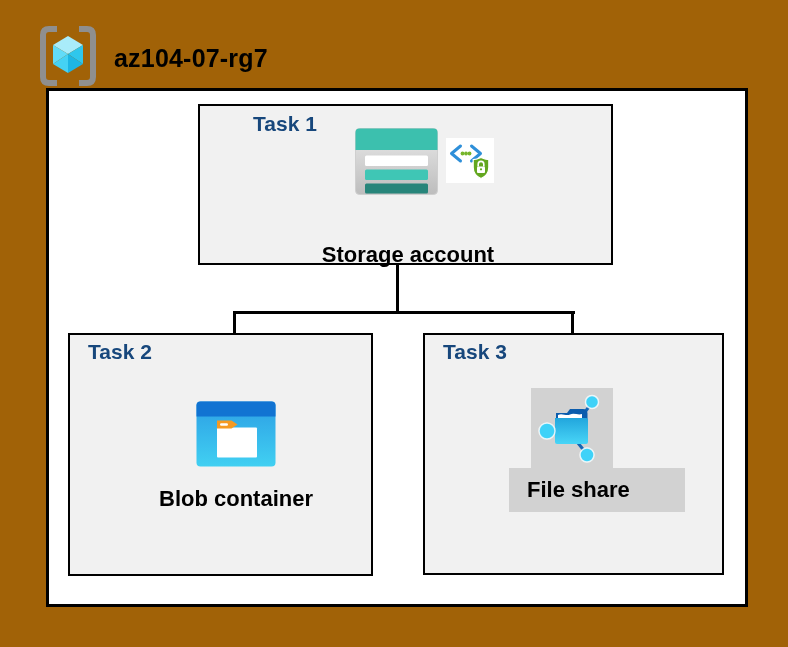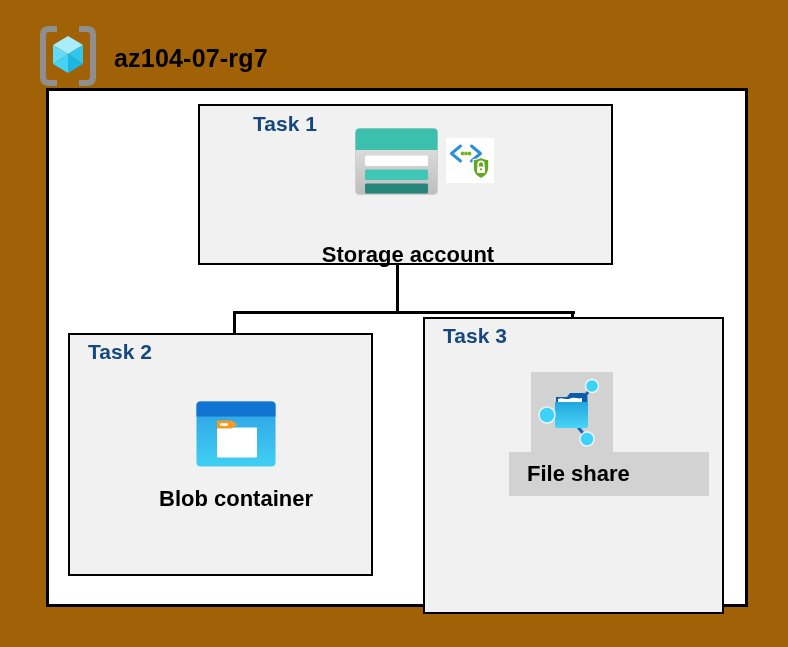--- a/index.html
+++ b/index.html
@@ -15,42 +15,42 @@
   }
   .outer-box{
     left:46px;top:88px;width:702px;height:519px;
     border:3px solid #000000;background:#ffffff;box-sizing:border-box;
   }
   .task-box{
     background:#f1f1f1;border:2px solid #000000;box-sizing:border-box;
   }
   .task1{left:198px;top:104px;width:415px;height:161px;}
   .task2{left:68px;top:333px;width:305px;height:243px;}
-  .task3{left:423px;top:317px;width:301px;height:297px;}
+  .task3{left:423px;top:333px;width:301px;height:242px;}
   .task-label{
     position:absolute;font-size:21px;font-weight:bold;color:#17477c;white-space:nowrap;
   }
   .task1 .task-label{left:32px;top:6px;margin-left:21px;}
   .task2 .task-label{left:18px;top:5px;}
   .task3 .task-label{left:18px;top:5px;}
   .resource-label{
     position:absolute;font-size:22px;font-weight:bold;color:#000000;
     white-space:nowrap;transform:translateX(-50%);
   }
   .task1 .resource-label{left:208px;top:96px;margin-top:40px;}
   .task2 .resource-label{left:166px;top:151px;text-align:center;}
   .icon-storage{position:absolute;left:155px;top:22px;width:83px;height:67px;}
   .icon-secure{position:absolute;left:246px;top:32px;width:48px;height:45px;}
   .icon-blob{position:absolute;left:126px;top:66px;width:80px;height:66px;}
   .fs-icon-backdrop{
     position:absolute;left:106px;top:53px;width:82px;height:80px;background:#d2d2d2;
   }
   .icon-fileshare{position:absolute;left:5px;top:3px;width:72px;height:72px;}
   .fs-label-backdrop{
-    position:absolute;left:84px;top:133px;width:176px;height:44px;background:#d2d2d2;padding-left:24px;
+    position:absolute;left:84px;top:133px;width:176px;height:44px;background:#d2d2d2;
   }
   .fs-label{
     position:absolute;left:18px;top:0;line-height:44px;font-size:22px;
     font-weight:bold;color:#000000;white-space:nowrap;
   }
   .connector{background:#000000;}
   .conn-v1{left:396px;top:232px;width:3px;height:80px;}
   .conn-h1{left:233px;top:311px;width:342px;height:3px;}
   .conn-v2{left:233px;top:311px;width:3px;height:80px;}
   .conn-v3{left:571px;top:311px;width:3px;height:77px;}

